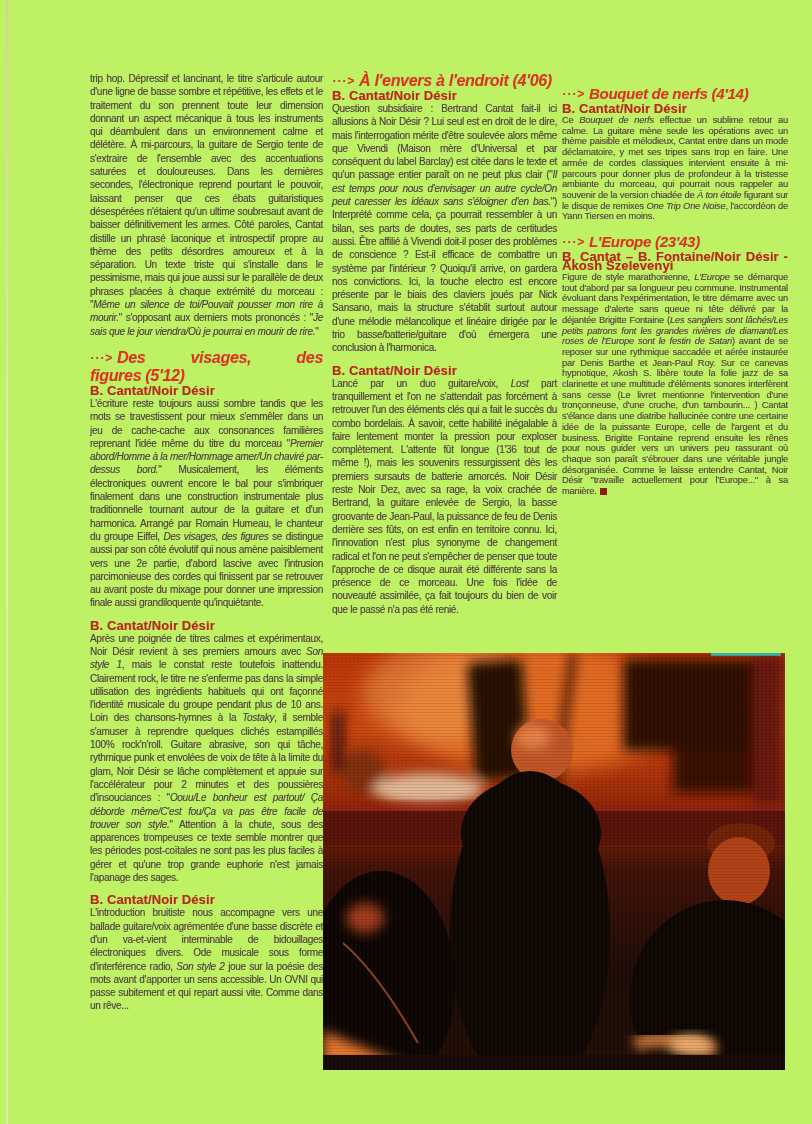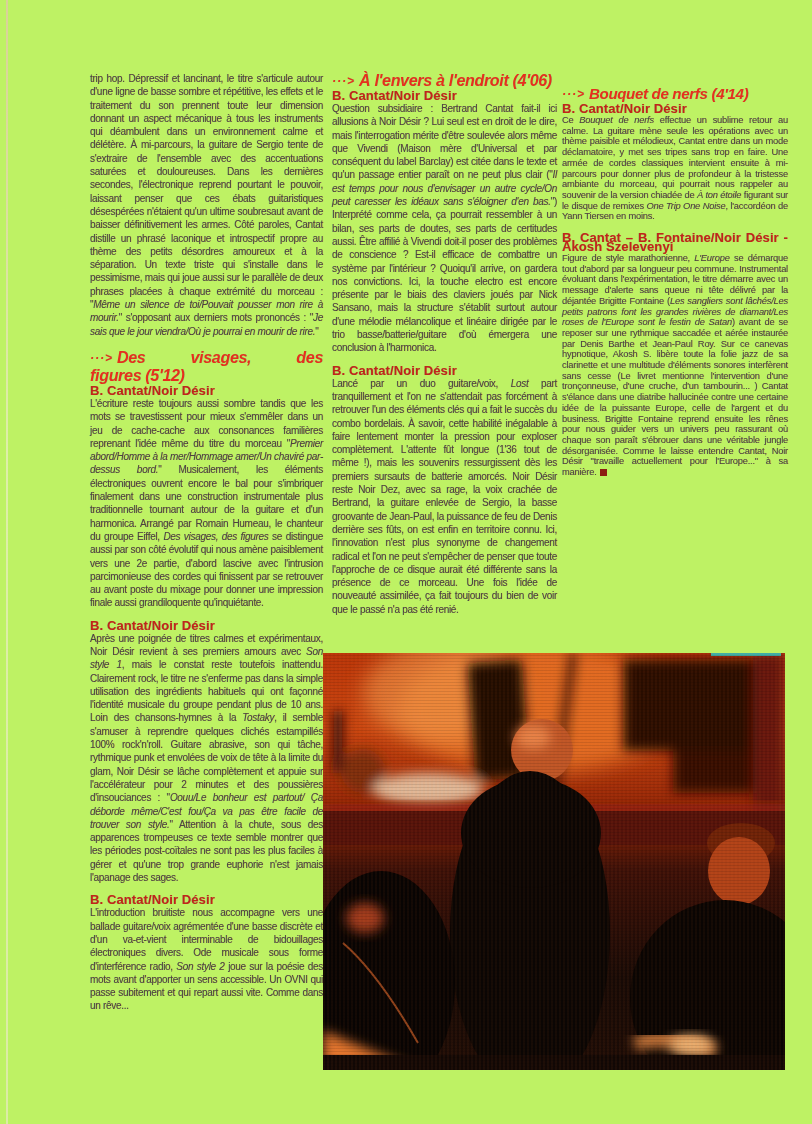--- a/index.html
+++ b/index.html
@@ -107,20 +107,21 @@
   <div class="column" id="col3">
   <section class="section">
     <h2 class="heading"><span class="arrow">···&gt;</span><span class="title">Bouquet de nerfs</span><span class="duration">(4'14)</span></h2>
     <div class="credit">B. Cantat/Noir Désir</div>
     <div class="paras">
           <p class="para"><span>Ce </span><i>Bouquet de nerfs</i><span> effectue un sublime retour au calme. La guitare mène seule les opérations avec un thème paisible et mélodieux, Cantat entre dans un mode déclamatoire, y met ses tripes sans trop en faire. Une armée de cordes classiques intervient ensuite à mi-parcours pour donner plus de profondeur à la tristesse ambiante du morceau, qui pourrait nous rappeler au souvenir de la version chiadée de </span><i>À ton étoile</i><span> figurant sur le disque de remixes </span><i>One Trip One Noise</i><span>, l'accordéon de Yann Tiersen en moins.</span></p>
         </div>
   </section>
 
   <section class="section">
+    <h2 class="heading"><span class="arrow">···&gt;</span><span class="title">L'Europe</span><span class="duration">(23'43)</span></h2>
     <div class="credit">B. Cantat – B. Fontaine/Noir Désir - Akosh Szelevenyi</div>
     <div class="paras">
           <p class="para"><span>Figure de style marathonienne, </span><i>L'Europe</i><span> se démarque tout d'abord par sa longueur peu commune. Instrumental évoluant dans l'expérimentation, le titre démarre avec un message d'alerte sans queue ni tête délivré par la déjantée Brigitte Fontaine (</span><i>Les sangliers sont lâchés/Les petits patrons font les grandes rivières de diamant/Les roses de l'Europe sont le festin de Satan</i><span>) avant de se reposer sur une rythmique saccadée et aérée instaurée par Denis Barthe et Jean-Paul Roy. Sur ce canevas hypnotique, Akosh S. libère toute la folie jazz de sa clarinette et une multitude d'éléments sonores interfèrent sans cesse (Le livret mentionne l'intervention d'une tronçonneuse, d'une cruche, d'un tambourin... ) Cantat s'élance dans une diatribe hallucinée contre une certaine idée de la puissante Europe, celle de l'argent et du business. Brigitte Fontaine reprend ensuite les rênes pour nous guider vers un univers peu rassurant où chaque son paraît s'ébrouer dans une véritable jungle désorganisée. Comme le laisse entendre Cantat, Noir Désir "travaille actuellement pour l'Europe..." à sa manière.</span><span class="endmark"></span></p>
         </div>
   </section>
 </div>
 
   <div class="photo">
     <svg viewBox="0 0 462 417" preserveAspectRatio="none">
       <defs>

